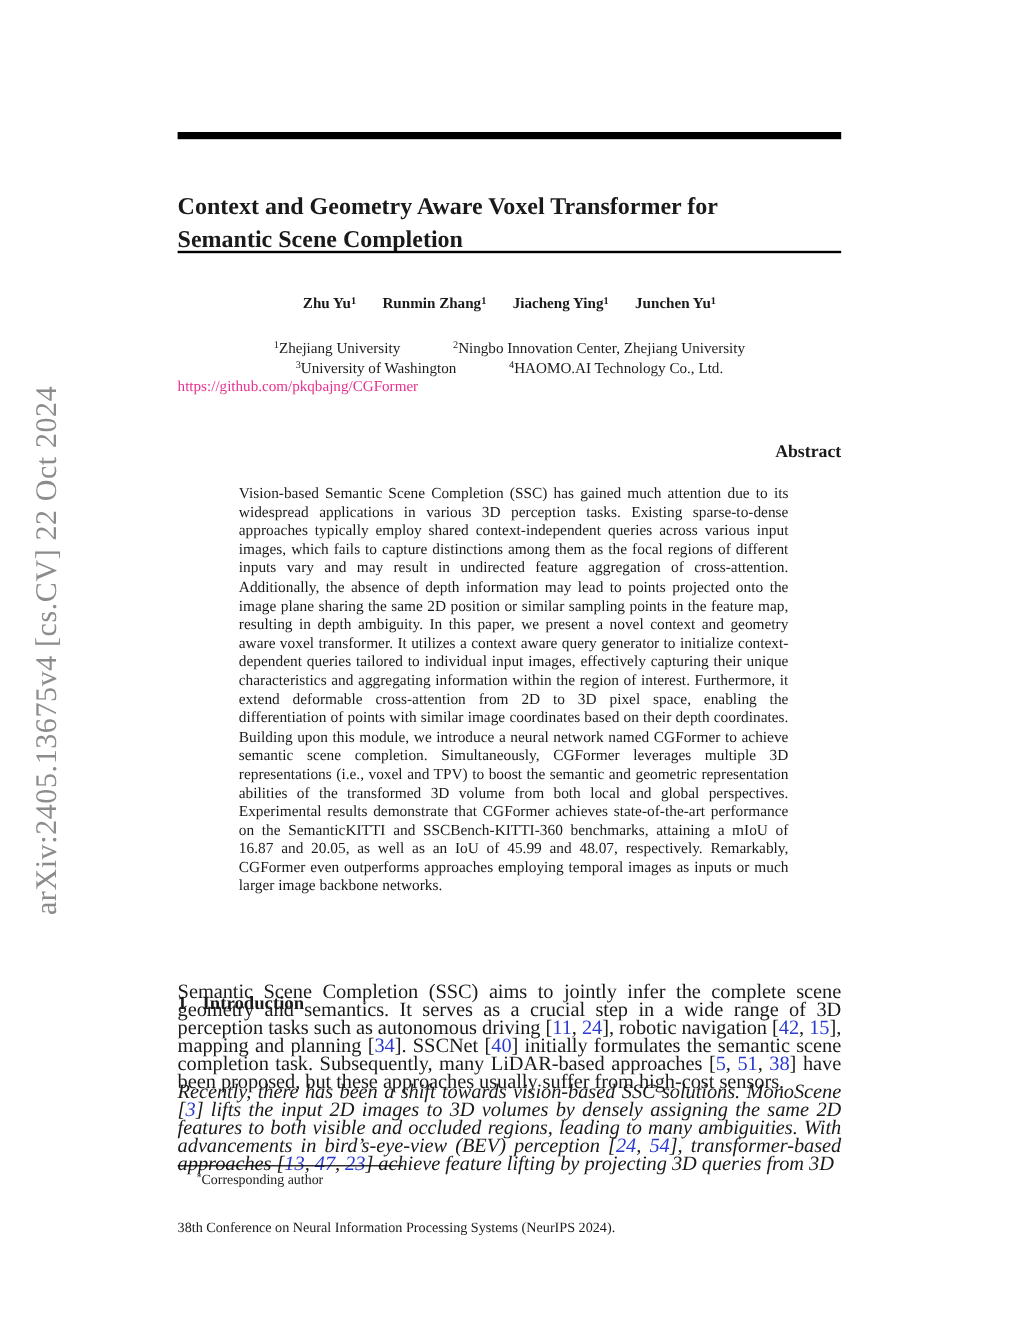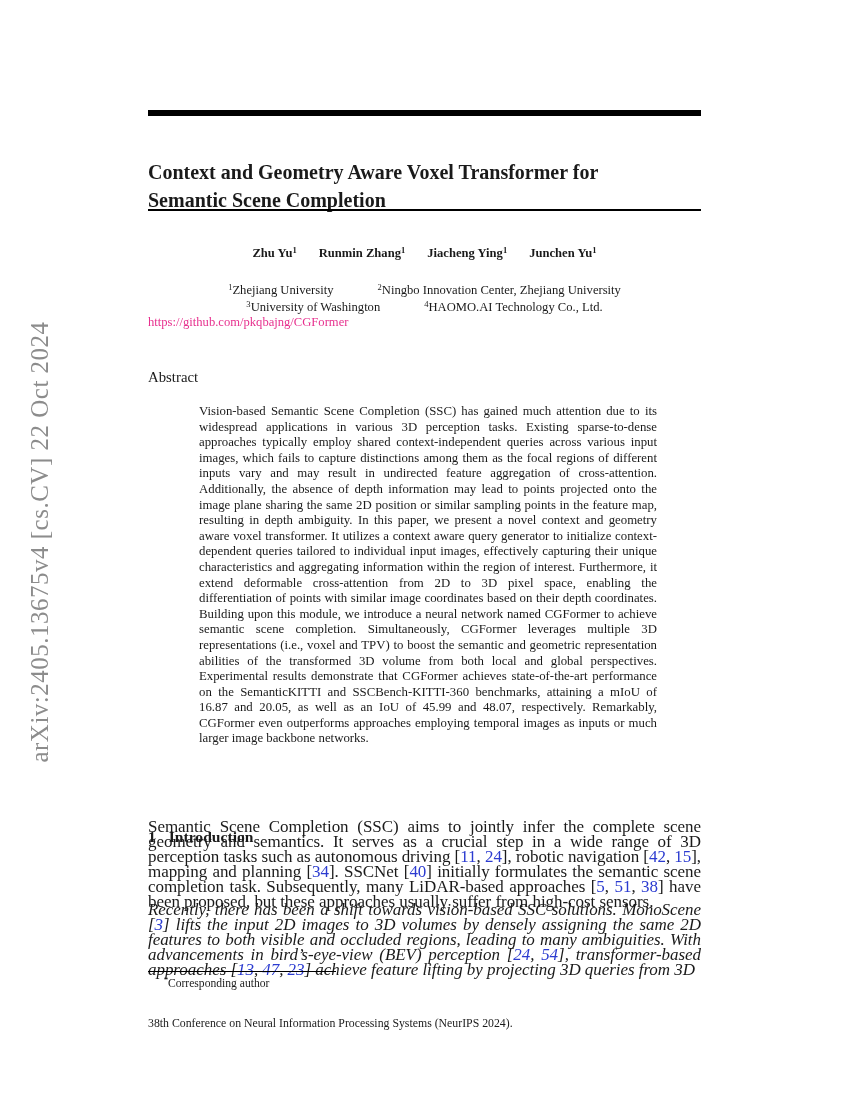--- a/index.html
+++ b/index.html
@@ -45,21 +45,21 @@
     position:absolute;left:148px;top:283px;width:553px;
     text-align:center;font-size:12.6px;line-height:15.8px;
   }
   .repo-link{
     position:absolute;left:148px;top:315px;width:553px;
     font-size:12.6px;color:var(--link-pink);
     text-decoration:none;cursor:pointer;
   }
   .abs-head{
     position:absolute;left:148px;top:369px;width:553px;
-    text-align:left;font-weight:normal;font-size:14.8px;
+    text-align:right;font-weight:bold;font-size:14.8px;
   }
   .abs-body{
     position:absolute;left:199px;top:404px;width:458px;
     font-size:12.8px;line-height:15.6px;text-align:justify;
   }
   .sec-head{
     position:absolute;left:148px;top:784px;width:553px;
     font-weight:bold;font-size:15.6px;margin-top:44px;
   }
   .sec-head .sec-num{margin-right:13px;}

